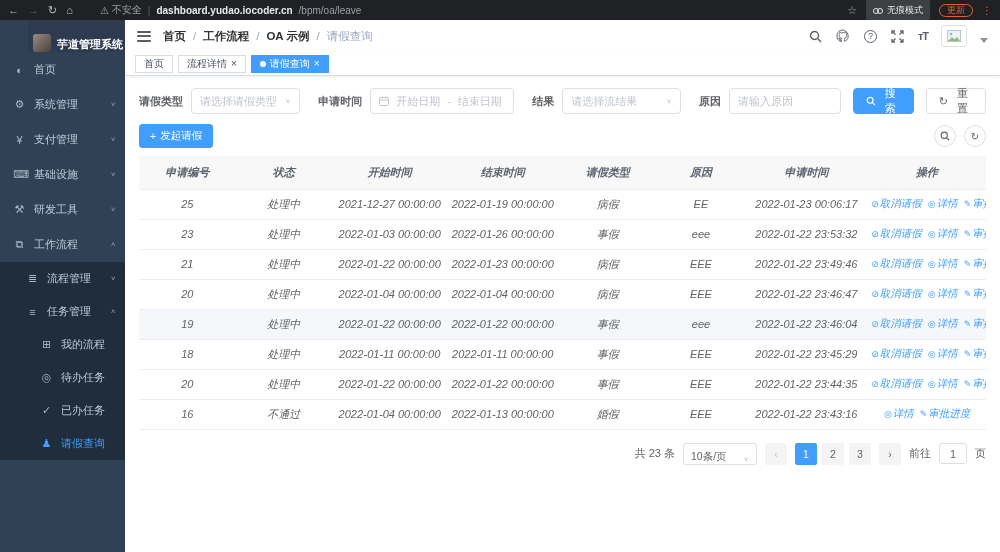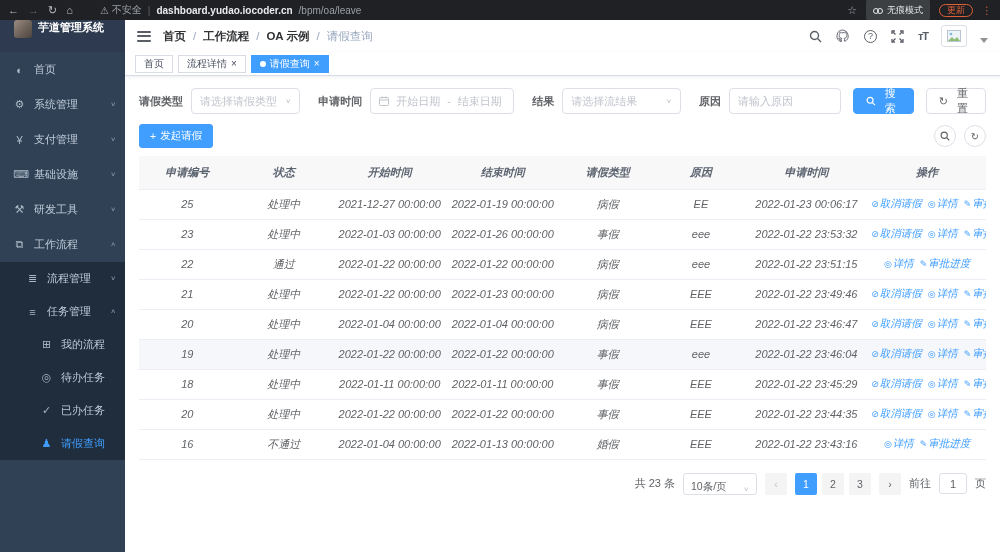--- a/index.html
+++ b/index.html
@@ -25,21 +25,21 @@
   .incog-ic::before { left:0; } .incog-ic::after { right:0; }
   .update-pill { border:1px solid #e0603a; color:#e0603a; border-radius:8px; height:13px;
     display:flex; align-items:center; padding:0 7px; font-size:9px; cursor:pointer; }
   .menu-dots { color:#e0603a; font-size:10px; cursor:pointer; }
 
   
   .app { display:flex; height:532px; }
 
   
   .sidebar { width:125px; flex-shrink:0; background:#304156; color:#bfcbd9; font-size:11px; overflow:hidden; }
-  .logo-row { height:32px; display:flex; align-items:flex-start; gap:6px; padding:0 14px; background:#2d3a4f; }
+  .logo-row { height:32px; display:flex; align-items:flex-end; gap:6px; padding:0 5px; background:#2d3a4f;margin-left:28px; }
   .logo-avatar { width:18px; height:18px; border-radius:3px; flex-shrink:0;
     background:linear-gradient(135deg,#9a8c80 0%,#6e625a 55%,#4c443f 100%); }
   .logo-title { color:#fff; font-size:11px; font-weight:bold; white-space:nowrap; }
   .menu-item { height:35px; display:flex; align-items:center; gap:8px; padding:0 9px 0 13px; cursor:pointer; }
   .mi-icon { width:13px; text-align:center; font-size:11px; color:#aab7c5; flex-shrink:0; }
   .mi-label { white-space:nowrap; }
   .mi-chevron { margin-left:auto; font-size:8px; color:#8492a6; transform:scaleY(.75); }
   .submenu { background:#1f2d3d; }
   .submenu .menu-item { padding-left:26px; height:33px; }
   .submenu .menu-item.lvl3 { padding-left:40px; }
@@ -384,30 +384,20 @@
             <td>23</td>
             <td>处理中</td>
             <td>2022-01-03 00:00:00</td>
             <td>2022-01-26 00:00:00</td>
             <td>事假</td>
             <td>eee</td>
             <td>2022-01-22 23:53:32</td>
             <td><span class="link"><span class="ic">⊘</span>取消请假</span><span class="link"><span class="ic">◎</span>详情</span><span class="link"><span class="ic">✎</span>审批进度</span></td>
           </tr>
           <tr>
-            <td>22</td>
-            <td>通过</td>
-            <td>2022-01-22 00:00:00</td>
-            <td>2022-01-22 00:00:00</td>
-            <td>病假</td>
-            <td>eee</td>
-            <td>2022-01-22 23:51:15</td>
-            <td><span class="link"><span class="ic">◎</span>详情</span><span class="link"><span class="ic">✎</span>审批进度</span></td>
-          </tr>
-          <tr>
             <td>21</td>
             <td>处理中</td>
             <td>2022-01-22 00:00:00</td>
             <td>2022-01-23 00:00:00</td>
             <td>病假</td>
             <td>EEE</td>
             <td>2022-01-22 23:49:46</td>
             <td><span class="link"><span class="ic">⊘</span>取消请假</span><span class="link"><span class="ic">◎</span>详情</span><span class="link"><span class="ic">✎</span>审批进度</span></td>
           </tr>
           <tr>

